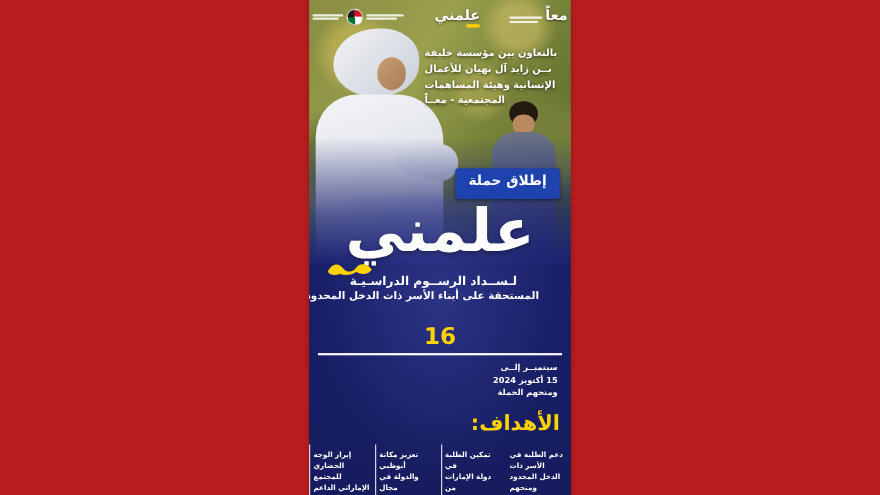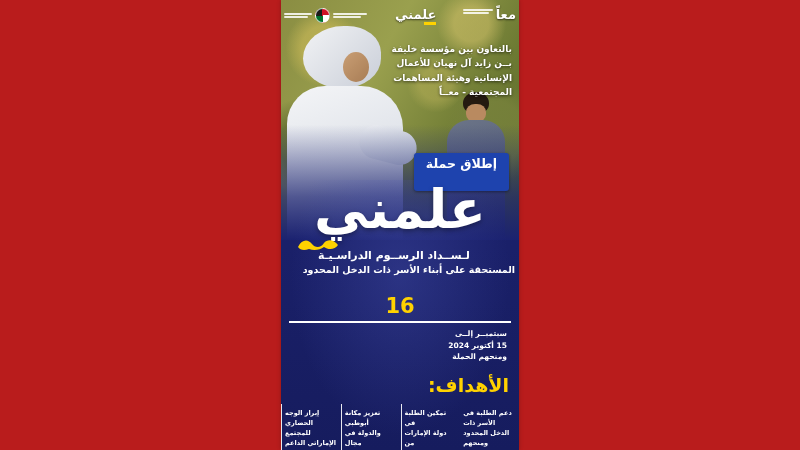--- a/index.html
+++ b/index.html
@@ -47,43 +47,43 @@
   .hdr { position:absolute; left:0; top:5px; width:238px; height:26px; }
   .logo-lines { display:inline-block; vertical-align:middle; }
   .logo-lines i { display:block; height:2px; background:rgba(255,255,255,.85); border-radius:1px; margin:1.5px 0; }
   .foundation-logo { position:absolute; left:3px; top:3px; display:flex; align-items:center; gap:3px; }
   .uae-emblem { width:15px; height:15px; border-radius:50%;
            background:conic-gradient(#ce1126 0 25%, #ffffff 25% 50%, #00732f 50% 75%, #1a1a1a 75% 100%);
            border:1px solid rgba(255,255,255,.7); }
   .campaign-wordmark { position:absolute; left:114px; top:2px; color:#fff; font-weight:bold;
            font-size:13px; direction:rtl; text-shadow:0 1px 2px rgba(0,0,0,.6); }
   .campaign-wordmark b { display:block; width:12px; height:3px; background:#ffd200; margin-top:0px; }
-  .maan-logo { position:absolute; right:3px; top:2px; display:flex; align-items:flex-start; gap:3px; }
+  .maan-logo { position:absolute; right:3px; top:2px; display:flex; align-items:flex-end; gap:3px; }
   .maan-text { color:#fff; font-weight:bold; font-size:13px; direction:rtl; text-shadow:0 1px 2px rgba(0,0,0,.6); }
 
   
-  .intro { position:absolute; right:7px; top:42px; width:126px; direction:rtl; text-align:right;
+  .intro { position:absolute; right:7px; top:42px; width:126px; direction:rtl; text-align:left;
            color:#fff; font-size:9px; font-weight:bold; line-height:1.6;
            text-shadow:0 1px 3px rgba(0,0,0,.65); }
 
   
   .badge { position:absolute; right:10px; top:153px; background:#1e43ae; color:#fff;
-           font-size:12.5px; font-weight:bold; direction:rtl; padding:3px 12px 20px;
+           font-size:12.5px; font-weight:bold; direction:rtl; padding:3px 12px 10px;
            border-radius:3px; box-shadow:0 1px 3px rgba(0,0,0,.4); }
 
   
   .title { position:absolute; left:0; top:183px; width:238px; text-align:center; color:#fff;
            font-size:54px; font-weight:900; direction:rtl; line-height:1.0;
            text-shadow:0 2px 5px rgba(0,0,0,.35); }
   .squiggle { position:absolute; left:16px; top:236px; }
 
   
   .subtitle1 { position:absolute; right:12px; top:249px; width:226px; direction:rtl; text-align:center;
            color:#fff; font-size:11px; font-weight:900; letter-spacing:.2px; }
-  .subtitle2 { position:absolute; right:4px; top:264px; width:220px; direction:rtl; text-align:right;
+  .subtitle2 { position:absolute; right:29px; top:264px; width:220px; direction:rtl; text-align:right;
            color:#fff; font-size:9.5px; font-weight:bold; }
 
   
   .stats { position:absolute; left:4px; right:4px; top:294px; display:flex; direction:rtl; }
   .stat { flex:1; padding:0 4px; }
   .stat .num { color:#ffd200; font-size:21px; font-weight:900; text-align:center;
            padding-bottom:3px; direction:ltr; }
   .stat .lbl { border-top:2px solid #fff; padding:5px 4px 0 2px; min-height:44px;
            color:#fff; font-size:7.5px; font-weight:bold; line-height:1.55;
            direction:rtl; text-align:right; }

